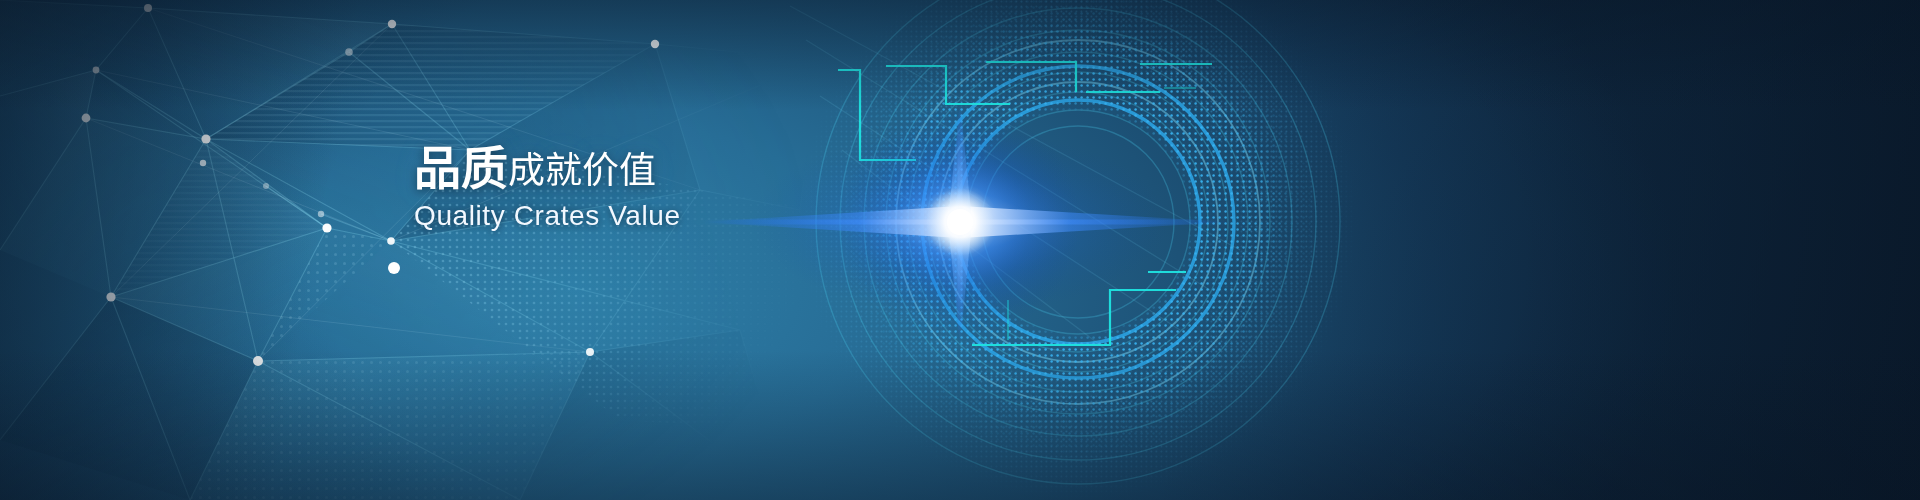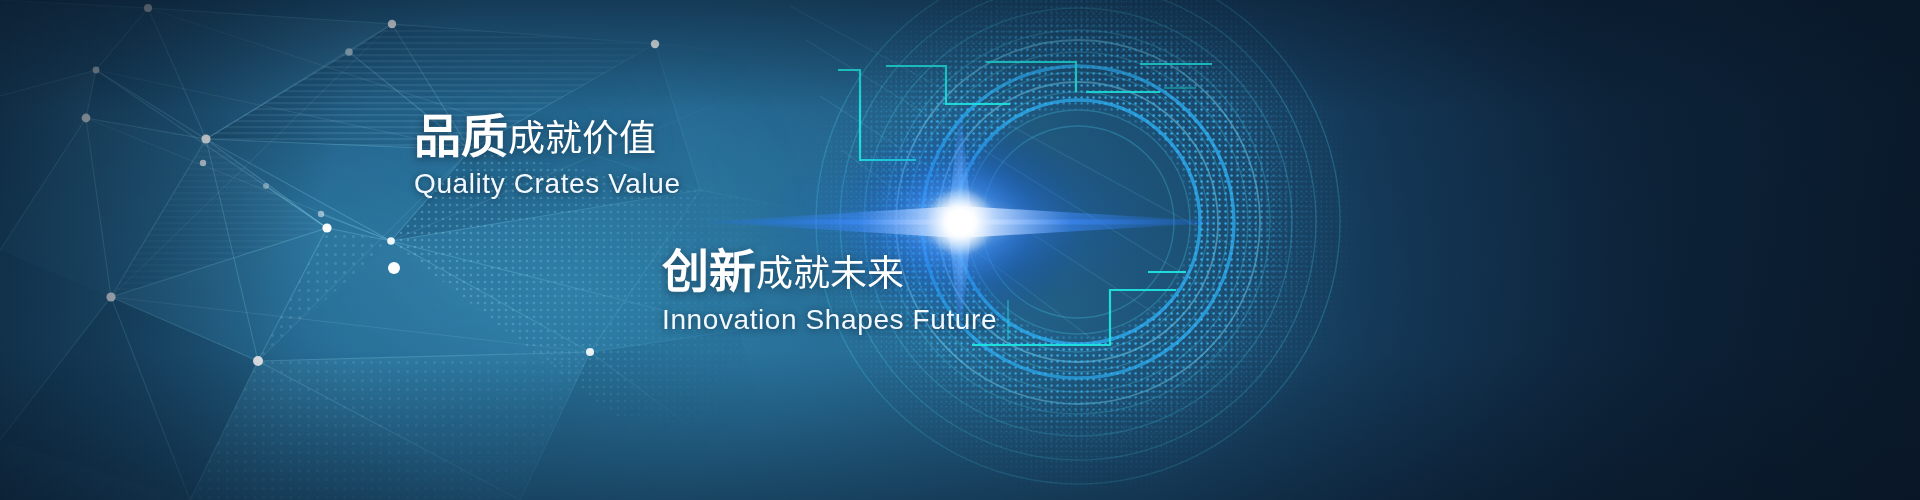--- a/index.html
+++ b/index.html
@@ -32,21 +32,21 @@
   }
   .bg-topdark{
     position:absolute; inset:0;
     background:linear-gradient(180deg, rgba(8,22,38,0.45) 0%, rgba(8,22,38,0.0) 22%, rgba(8,22,38,0.0) 70%, rgba(8,20,35,0.40) 100%);
   }
 
   
   .layer{position:absolute; inset:0; width:1920px; height:500px;}
 
   
-  .text-block{position:absolute; z-index:40; user-select:none;}
+  .text-block{position:absolute; z-index:40; user-select:none;margin-top:32px;}
   .tb-quality{left:414px; top:113px;}
   .tb-innovation{left:662px; top:248px;}
 
   .headline{
     margin:0;
     line-height:1;
     white-space:nowrap;
     color:#ffffff;
     text-shadow:0 2px 10px rgba(4,16,30,0.55), 0 0 26px rgba(120,200,255,0.18);
   }
@@ -334,20 +334,14 @@
   <div class="bg-rightdark"></div>
   <div class="bg-topdark"></div>
 
   <div class="text-block tb-quality">
     <h2 class="headline">
       <span class="hl-strong">品质</span><span class="hl-light">成就价值</span>
     </h2>
     <p class="subline">Quality Crates Value</p>
   </div>
 
-  <div class="text-block tb-innovation">
-    <h2 class="headline">
-      <span class="hl-strong">创新</span><span class="hl-light">成就未来</span>
-    </h2>
-    <p class="subline">Innovation Shapes Future</p>
-  </div>
 
 </div>
 
 </body></html>

